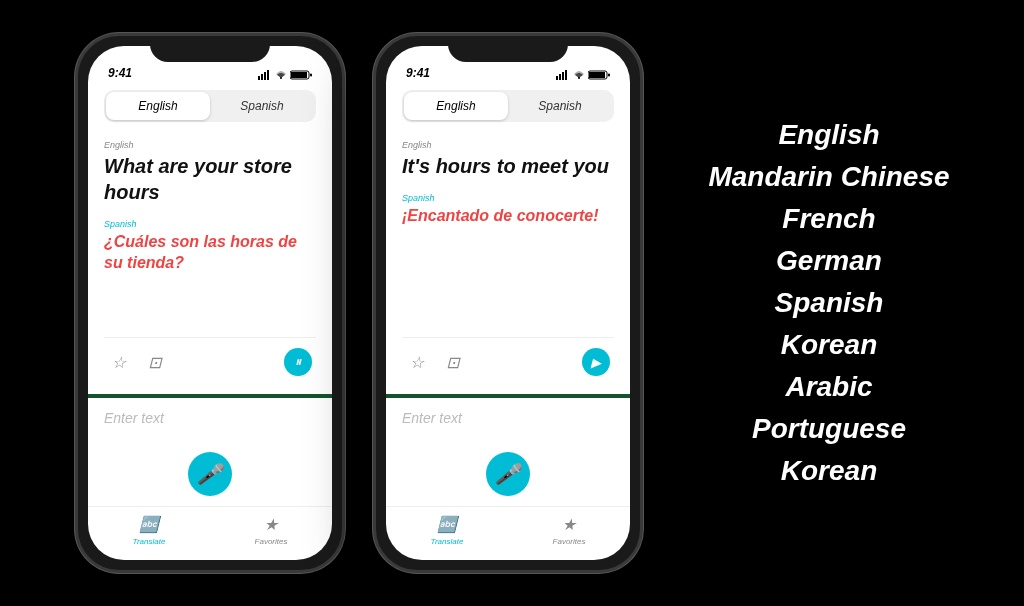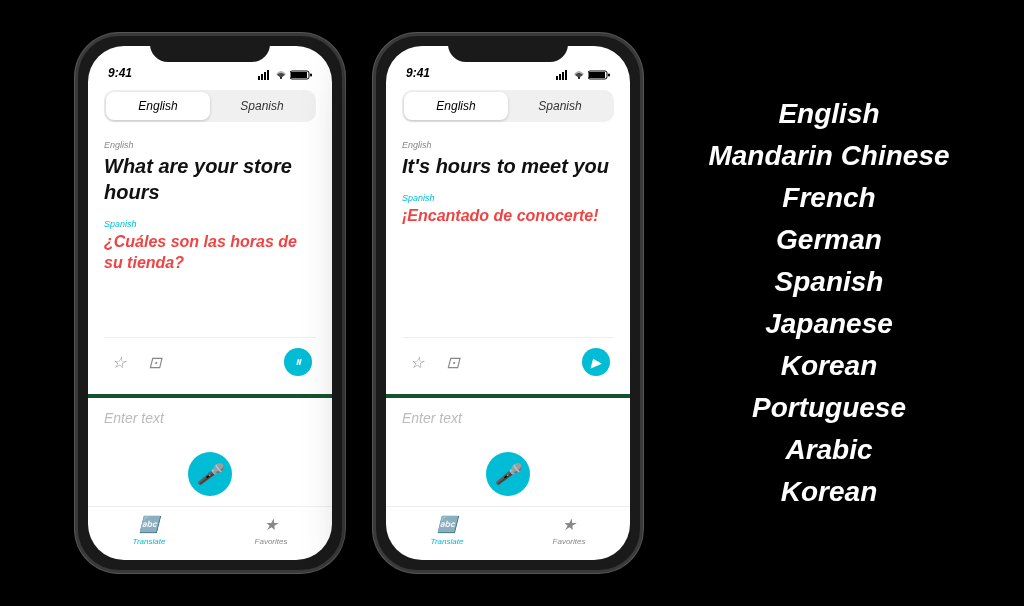--- a/index.html
+++ b/index.html
@@ -407,19 +407,18 @@
     </div>
 
   </div>
 
   <div class="language-list">
     <div class="language-item">English</div>
     <div class="language-item">Mandarin Chinese</div>
     <div class="language-item">French</div>
     <div class="language-item">German</div>
     <div class="language-item">Spanish</div>
-    <div class="language-item">Japanese</div>
     <div class="language-item">Korean</div>
+    <div class="language-item">Arabic</div>
     <div class="language-item">Portuguese</div>
-    <div class="language-item">Arabic</div>
     <div class="language-item">Korean</div>
   </div>
 </div>
 
 </body></html>

